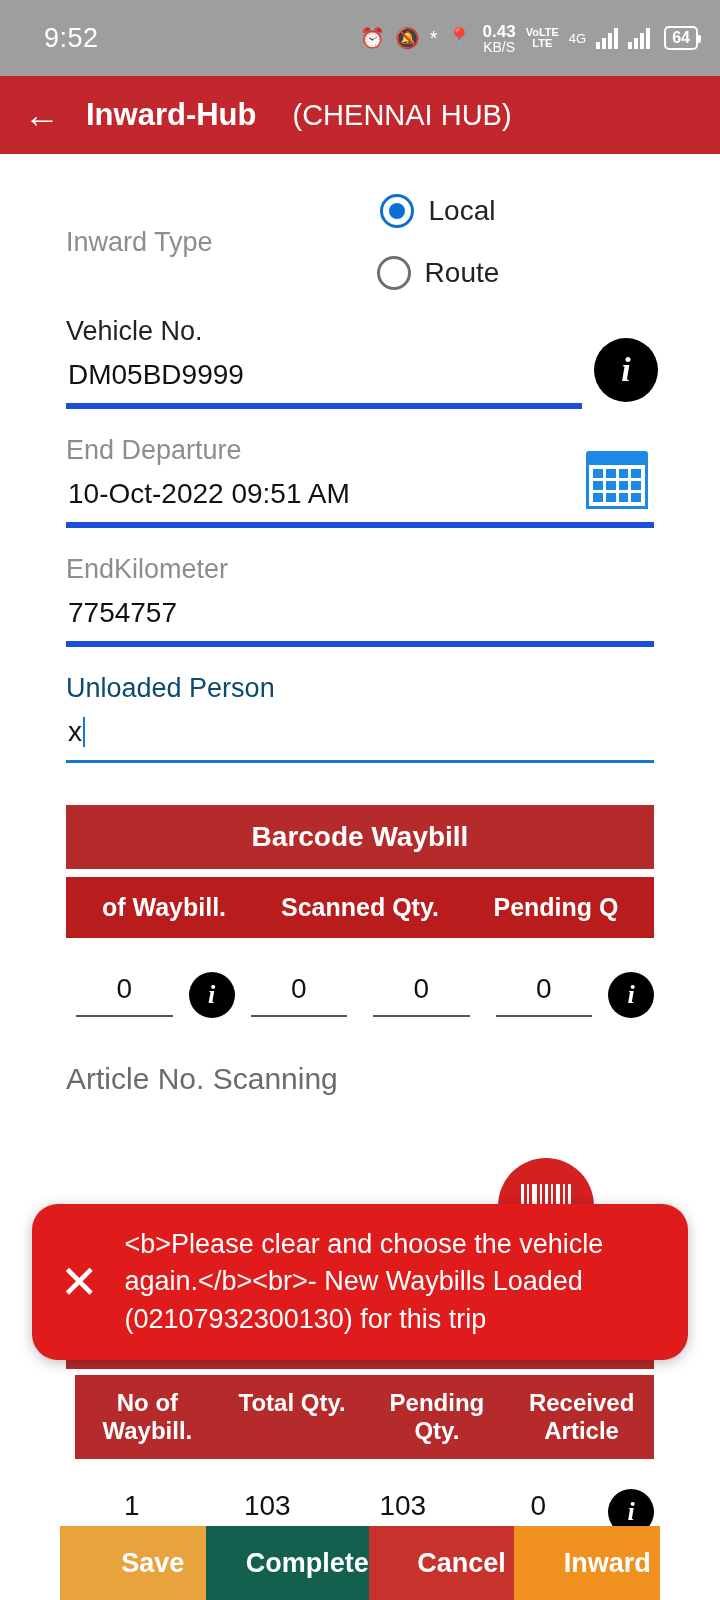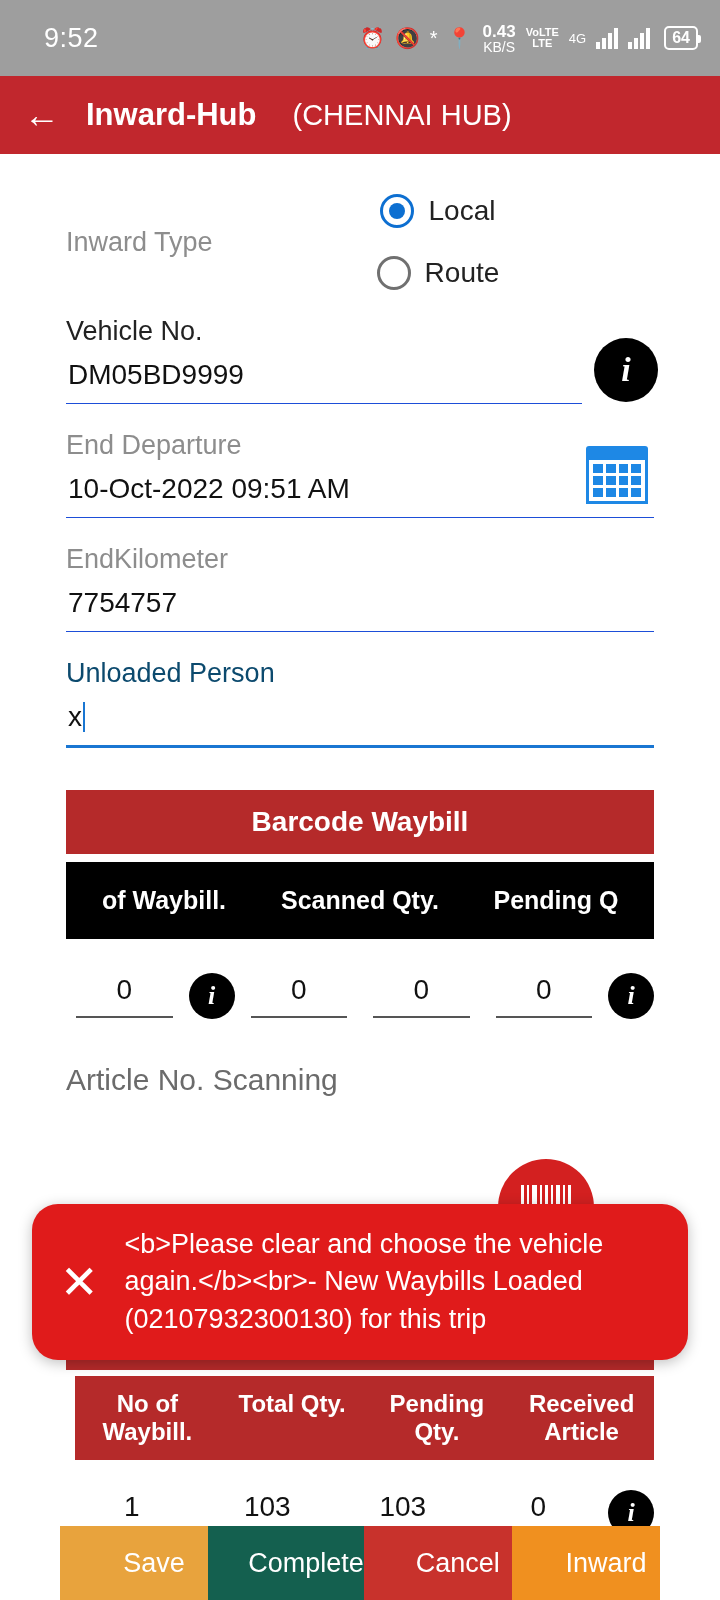--- a/index.html
+++ b/index.html
@@ -69,21 +69,21 @@
   .rdot.on::after {
     content: ""; position: absolute; left: 6px; top: 6px;
     width: 16px; height: 16px; border-radius: 50%; background: #0d6fd1;
   }
   .radio span.txt { font-size: 28px; color: #222; }
 
   .field { margin-top: 26px; position: relative; }
   .field .flabel { display: block; margin-bottom: 10px; }
   .field .fvalue {
     font-size: 28px; color: #111; padding: 2px 0 12px 2px;
-    border-bottom: 1px solid #1d4ed8; width: 100%;
+    border-bottom: 6px solid #1d4ed8; width: 100%;
     background: transparent;
   }
   .field .fvalue.blue-underline { border-bottom: 3px solid #1976d2; }
   .field.short .fvalue { width: 516px; }
   .field.mid .fvalue { width: 100%; }
 
   .info-badge {
     position: absolute; right: -4px; top: 22px;
     width: 64px; height: 64px; border-radius: 50%; background: #000; color: #fff;
     font-size: 34px; font-weight: bold; font-style: italic;
@@ -105,22 +105,22 @@
     vertical-align: -6px; margin-left: 1px;
   }
 
   
   .section-head {
     margin-top: 42px; background: #b52a2a; color: #fff;
     text-align: center; font-size: 28px; font-weight: bold;
     padding: 16px 0;
   }
   .table-head {
-    background: #000000; color: #fff; display: flex;
-    font-size: 25px; font-weight: bold; padding: 24px 0;
+    background: #b91c1c; color: #fff; display: flex;
+    font-size: 25px; font-weight: bold; padding: 16px 0;
     margin-top: 8px; overflow: hidden;
   }
   .table-head div { flex: 1; text-align: center; white-space: nowrap; }
   .num-row { display: flex; align-items: center; margin-top: 34px; gap: 6px; }
   .num-cell { flex: 1; text-align: center; }
   .num-cell .v {
     display: block; font-size: 28px; color: #111; padding-bottom: 10px;
     border-bottom: 2px solid #555; margin: 0 10px;
   }
   .dot-info {
@@ -166,21 +166,21 @@
   }
   .toast .close { font-size: 46px; line-height: 1; flex: 0 0 auto; cursor: pointer; }
   .toast .msg { font-size: 27px; line-height: 1.38; }
 
   
   .bottombar {
     position: absolute; left: 60px; right: 60px; bottom: 0;
     display: flex; height: 74px; overflow: hidden;
   }
   .bottombar button {
-    flex: 1; border: none; color: #fff; font-size: 27px; font-weight: normal;
+    flex: 1; border: none; color: #fff; font-size: 27px; font-weight: bold;
     font-family: "Liberation Sans", sans-serif; cursor: pointer; padding-left: 40px;
   }
 </style>
 </head>
 <body>
 
 <div class="screen">
 
   <div class="statusbar">
     <div class="status-time">9:52</div>

